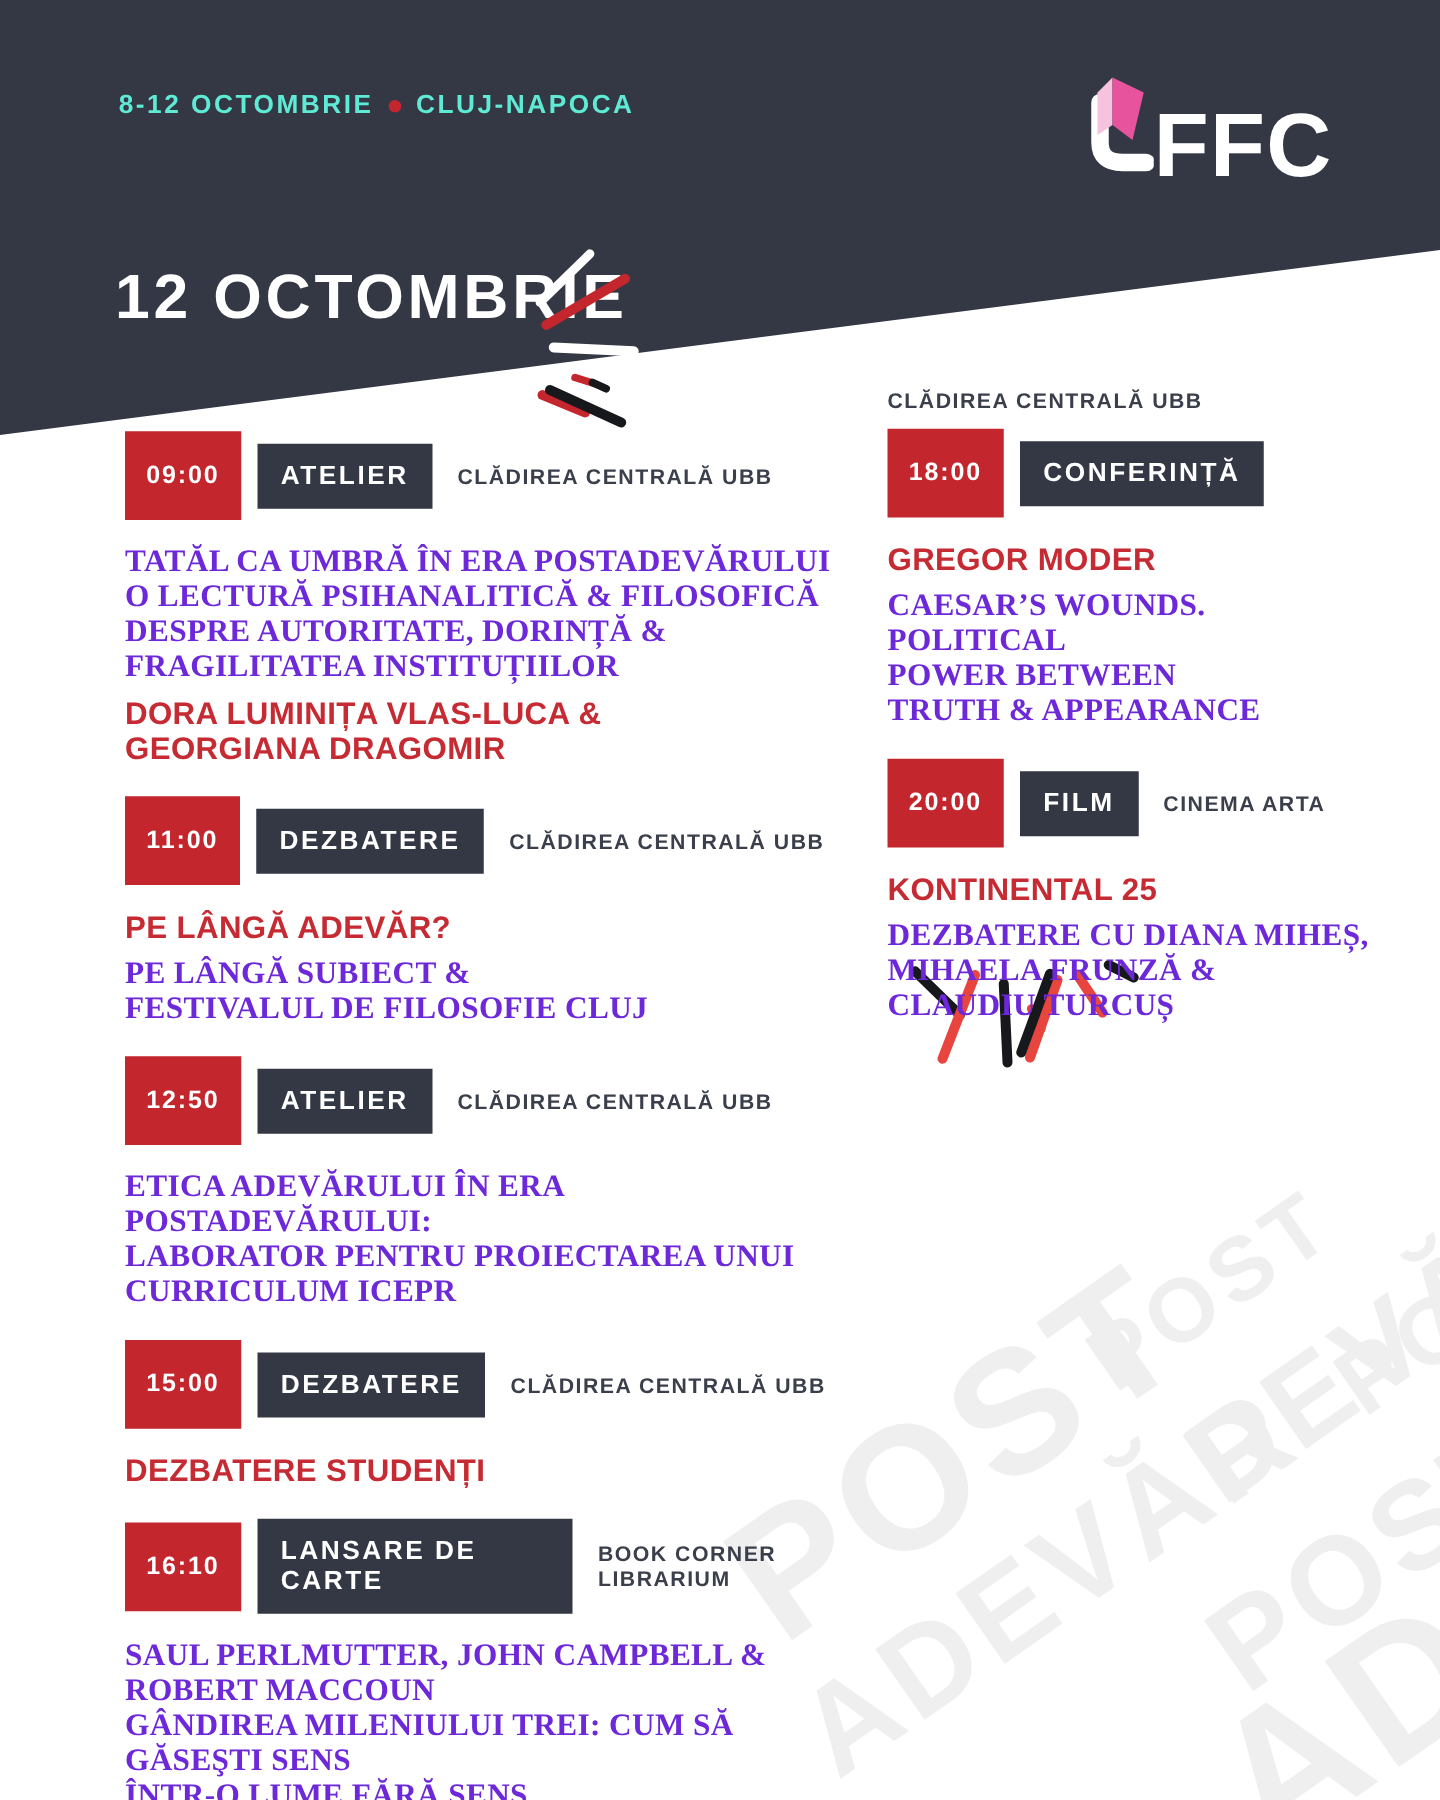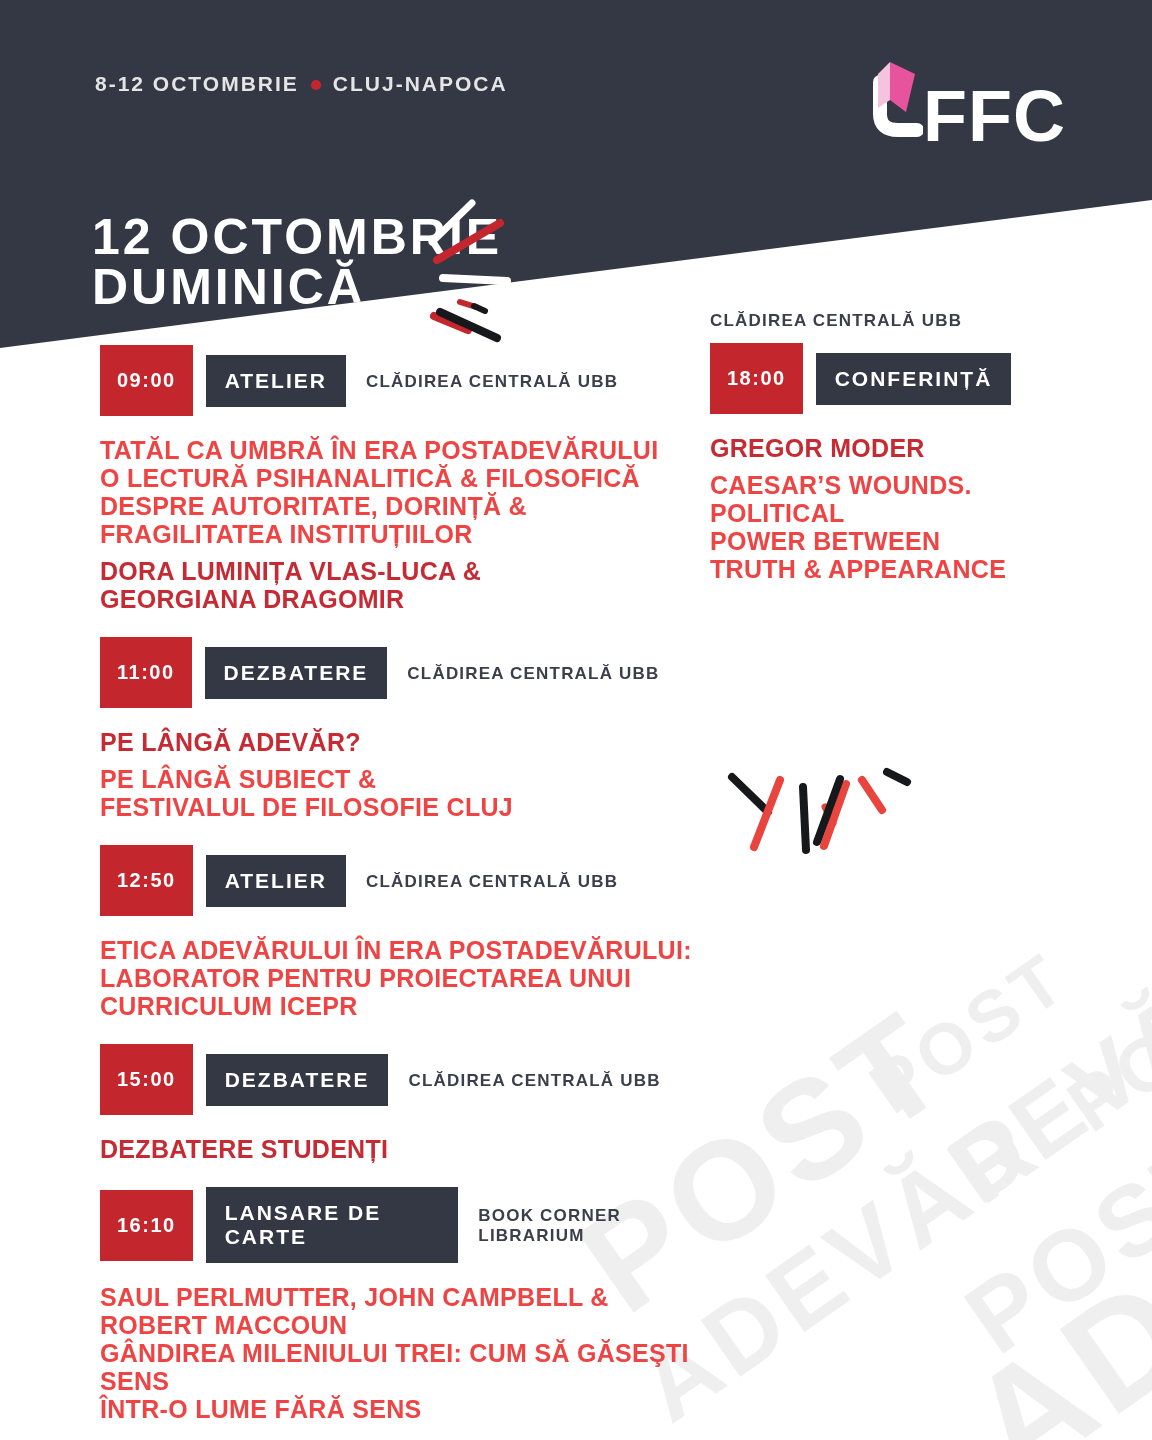--- a/index.html
+++ b/index.html
@@ -15,41 +15,41 @@
   .wm3{left:552px;top:1212px;font-size:140px;}
   .wm4{left:618px;top:1350px;font-size:100px;}
   .wm5{left:945px;top:1282px;font-size:100px;}
   .wm6{left:938px;top:1372px;font-size:150px;}
   .wm7{left:1052px;top:1078px;font-size:75px;}
   
   .header{
     position:absolute;left:0;top:0;width:1152px;height:348px;background:#343845;z-index:1;
     clip-path:polygon(0 0,100% 0,100% 200px,0 348px);
   }
-  .dates-row{position:absolute;left:95px;top:72px;display:flex;align-items:center;color:#e5e5e5;
+  .dates-row{position:absolute;left:95px;top:72px;display:flex;align-items:center;color:#5eead4;
     font-size:21px;letter-spacing:2px;}
   .dot{width:10px;height:10px;border-radius:50%;background:#c4262e;margin:2px 12px 0 12px;}
   .logo{position:absolute;right:86px;top:58px;display:flex;align-items:flex-end;}
   .logo-text{color:#ffffff;font-size:72px;line-height:52px;letter-spacing:1px;}
   .banner-title{position:absolute;left:92px;top:212px;color:#ffffff;font-size:50px;line-height:50px;letter-spacing:3px;}
   
   .scribble{position:absolute;left:428px;top:198px;z-index:3;}
   .burst{position:absolute;left:712px;top:752px;z-index:2;}
   
   .col{position:absolute;z-index:2;}
   .col-left{left:100px;top:345px;width:600px;}
   .col-right{left:710px;top:311px;width:400px;}
   .event{margin-bottom:24px;}
   .badge-row{display:flex;align-items:center;margin-bottom:20px;}
   .time-badge{background:#c4262e;color:#ffffff;font-size:20px;letter-spacing:1.5px;padding:24px 17px;}
   .type-badge{background:#343845;color:#ffffff;font-size:21px;letter-spacing:2px;padding:14px 19px;margin-left:13px;}
   .location-label{color:#3a3f4b;font-size:17px;letter-spacing:1.2px;margin-left:20px;padding-top:2px;}
   .loc-above{color:#3a3f4b;font-size:17px;letter-spacing:1.2px;margin:0 0 12px 0;}
   .txt{font-size:25px;line-height:28px;letter-spacing:0.3px;white-space:pre-line;margin:0 0 9px 0;}
-  .txt.dark{color:#ef4444;}
+  .txt.dark{color:#6d28d9;font-family:Liberation Serif, serif;}
   .txt.red{color:#c62b33;}
 </style>
 </head>
 <body>
 
 <div class="poster">
 
   <div class="watermarks">
     <span class="wm wm1">POST</span>
     <span class="wm wm2">ADEVĂR</span>
@@ -71,21 +71,20 @@
         <svg width="58" height="80" viewBox="0 0 58 80">
           <path d="M15,24 V56 Q15,72 33,72 H52" stroke="#ffffff" stroke-width="14" fill="none" stroke-linecap="round"></path>
           <polygon points="13,16 25,4 25,42 13,50" fill="#f5c3dd"></polygon>
           <polygon points="25,4 50,16 41,54 25,42" fill="#e8539d"></polygon>
         </svg>
       </span>
       <span class="logo-text">FFC</span>
     </div>
     <div class="banner-title">
       <div>12 OCTOMBRIE</div>
-      <div>DUMINICĂ</div>
     </div>
   </div>
 
   <svg class="scribble" width="84" height="148" viewBox="0 0 84 148">
     <line x1="4" y1="44" x2="44" y2="5" stroke="#ffffff" stroke-width="7" stroke-linecap="round"></line>
     <line x1="9" y1="62" x2="72" y2="25" stroke="#c4262e" stroke-width="8" stroke-linecap="round"></line>
     <line x1="15" y1="80" x2="79" y2="83" stroke="#ffffff" stroke-width="8" stroke-linecap="round"></line>
     <line x1="32" y1="104" x2="48" y2="109" stroke="#c4262e" stroke-width="6" stroke-linecap="round"></line>
     <line x1="46" y1="108" x2="57" y2="113" stroke="#17181c" stroke-width="6" stroke-linecap="round"></line>
     <line x1="6" y1="118" x2="40" y2="132" stroke="#c4262e" stroke-width="8" stroke-linecap="round"></line>
@@ -171,16 +170,27 @@
       <div class="badge-row">
         <span class="time-badge">18:00</span>
         <span class="type-badge">CONFERINȚĂ</span>
       </div>
       <p class="txt red">GREGOR MODER</p>
       <p class="txt dark">CAESAR’S WOUNDS. POLITICAL
 POWER BETWEEN
 TRUTH &amp; APPEARANCE</p>
     </section>
 
+    <section class="event">
+      <div class="badge-row">
+        <span class="time-badge">20:00</span>
+        <span class="type-badge">FILM</span>
+        <span class="location-label">CINEMA ARTA</span>
+      </div>
+      <p class="txt red">KONTINENTAL 25</p>
+      <p class="txt dark">DEZBATERE CU DIANA MIHEȘ,
+MIHAELA FRUNZĂ &amp;
+CLAUDIU TURCUȘ</p>
+    </section>
 
   </div>
 
 </div>
 
 </body></html>

